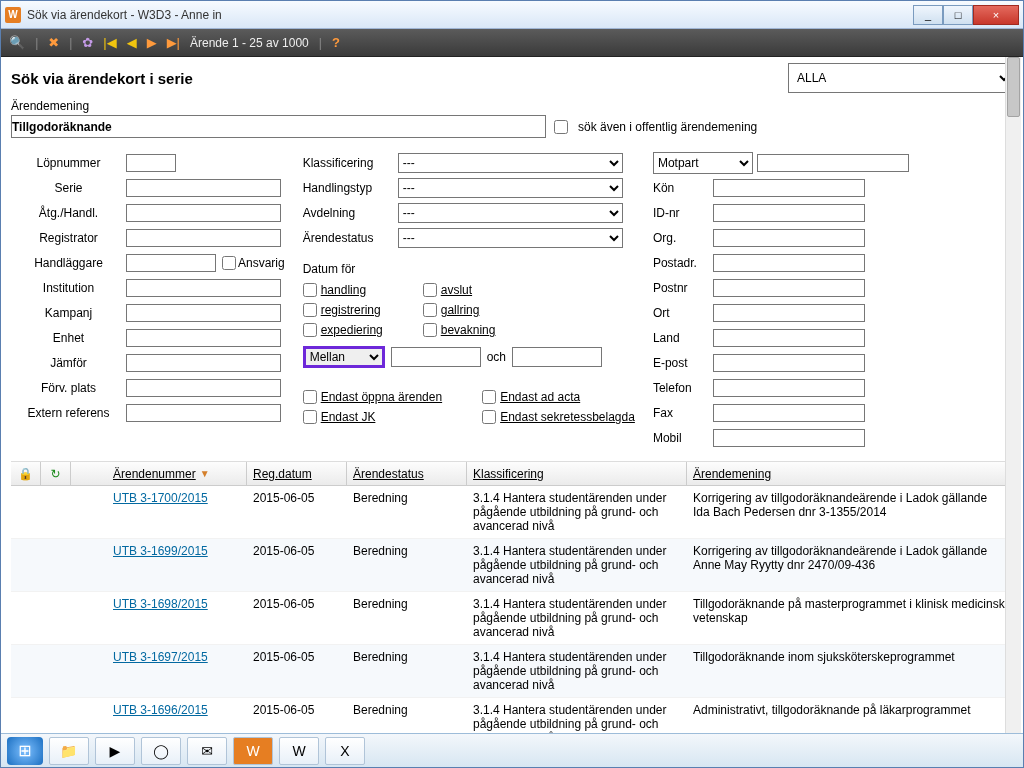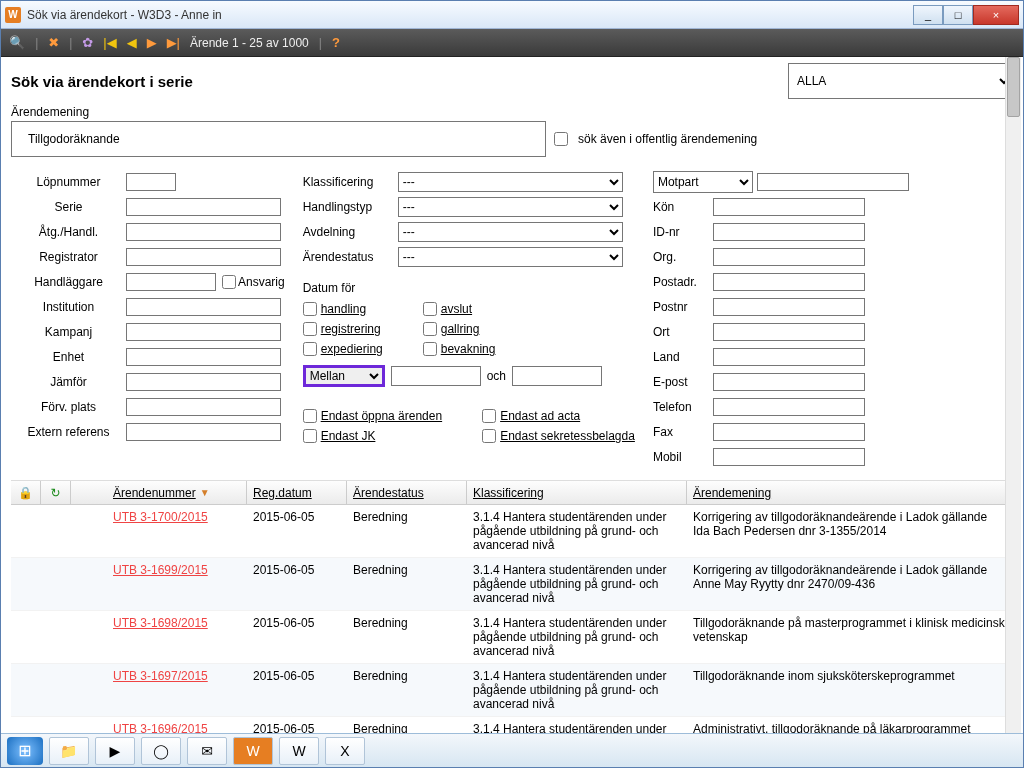--- a/index.html
+++ b/index.html
@@ -20,24 +20,24 @@
   .toolbar-icon { font-size:13px; cursor:pointer;}
   .qicon { color:#ff9a3c; font-weight:bold;}
   .orange { color:#ff9a3c;}
   .yellow { color:#f1c40f;}
   .purple { color:#c59be8;}
 
   
   .content { position:absolute; top:56px; bottom:34px; left:0; right:0; overflow:hidden; padding:6px 10px 0 10px;}
   .heading-row { display:flex; align-items:center; margin-bottom:4px;}
   .heading { font-size:15px; font-weight:bold; flex:1;}
-  .select-alla { width:225px; height:36px; border:1px solid #767676; font-size:12px; padding:0 4px; background:#fff;}
+  .select-alla { width:225px; height:30px; border:1px solid #767676; font-size:12px; padding:0 4px; background:#fff;}
 
   .section-label { font-size:12px; margin:6px 0 2px 0;}
-  .wide-input { width:535px; height:36px; border:1px solid #767676; font-size:12px; padding:0 16px;}
+  .wide-input { width:535px; height:23px; border:1px solid #767676; font-size:12px; padding:0 0;font-weight:bold;}
   .cb { width:14px; height:14px; vertical-align:middle;}
   .cb-label { font-size:12px; vertical-align:middle; margin-left:2px;}
 
   .form-area { display:flex; gap:18px; margin-top:14px; font-size:12px;}
   .col { display:flex; flex-direction:column; gap:3px;}
   .row { display:flex; align-items:center; height:22px;}
   .col1 .lbl { width:115px;text-align:center;}
   .col1 .fld { width:155px; height:18px; border:1px solid #767676; padding:0 4px; font-size:12px;}
   .col1 .fld-short { width:50px; height:18px; border:1px solid #767676; padding:0 4px; font-size:12px;}
 
@@ -65,21 +65,21 @@
   .results-head { display:flex; background:linear-gradient(#fdfdfd,#ebebeb); height:24px; border-bottom:1px solid #ccc; font-size:12px; align-items:center;}
   .rh { padding:0 6px; border-right:1px solid #ccc; height:100%; display:flex; align-items:center;}
   .rh .txt { text-decoration:underline; cursor:pointer;}
   .w-lock{width:30px;justify-content:center;} .w-ref{width:30px;justify-content:center;}
   .w1{width:140px;margin-left:36px;} .w2{width:100px;} .w3{width:120px;} .w4{width:220px;} .w5{flex:1;}
   .sort-arrow { color:#d47f2b; margin-left:4px; font-size:10px;}
 
   .result-row { display:flex; font-size:12px; padding:5px 0; border-bottom:1px solid #f2f2f2;}
   .result-row:nth-child(even){ background:#f6f9fc;}
   .rc { padding:0 6px;}
-  .rc .link { color:#ef4444; text-decoration:underline; cursor:pointer;}
+  .rc .link { color:#0369a1; text-decoration:underline; cursor:pointer;}
 
   
   .taskbar { position:absolute; left:0; right:0; bottom:0; height:34px; background:linear-gradient(#f3f7fb,#d7e6f2); border-top:1px solid #9dbcd9; display:flex; align-items:center; padding:0 6px; gap:6px;}
   .tb-icon { width:40px; height:28px; border:1px solid #b0c4d8; border-radius:2px; display:flex; align-items:center; justify-content:center; font-size:14px; background:linear-gradient(#fff,#e8f0f8);}
   .start-orb { width:36px; height:28px; border-radius:4px; background:radial-gradient(circle,#7ec0ff,#1b6fc1); display:flex; align-items:center; justify-content:center; color:#fff; font-size:16px;}
 
   .lock-icon{color:#d4a63b;} .refresh-icon{color:#1a8a1a; position:relative;}
 </style>
 </head>
 <body>

